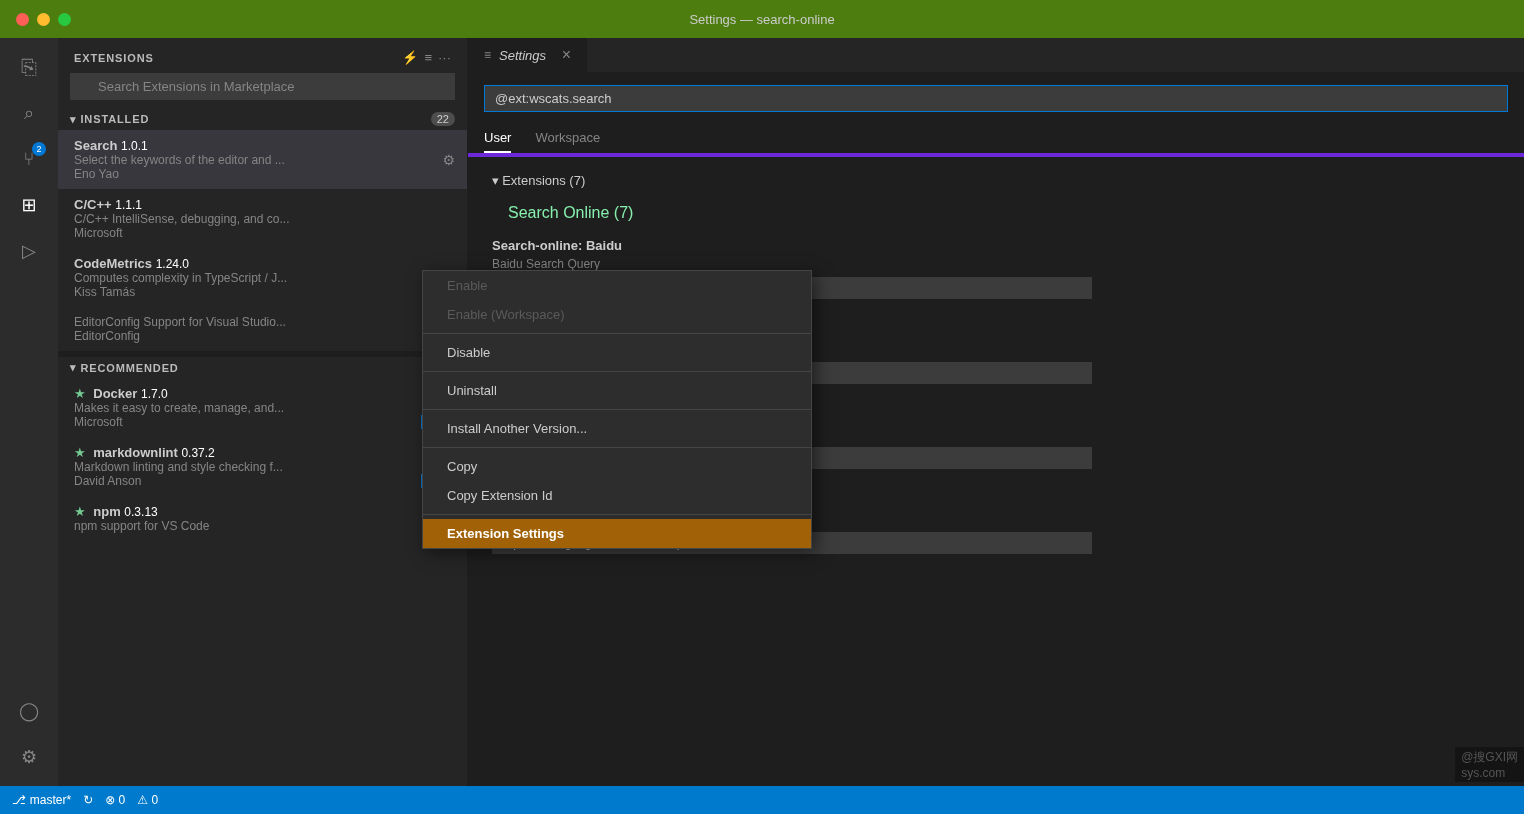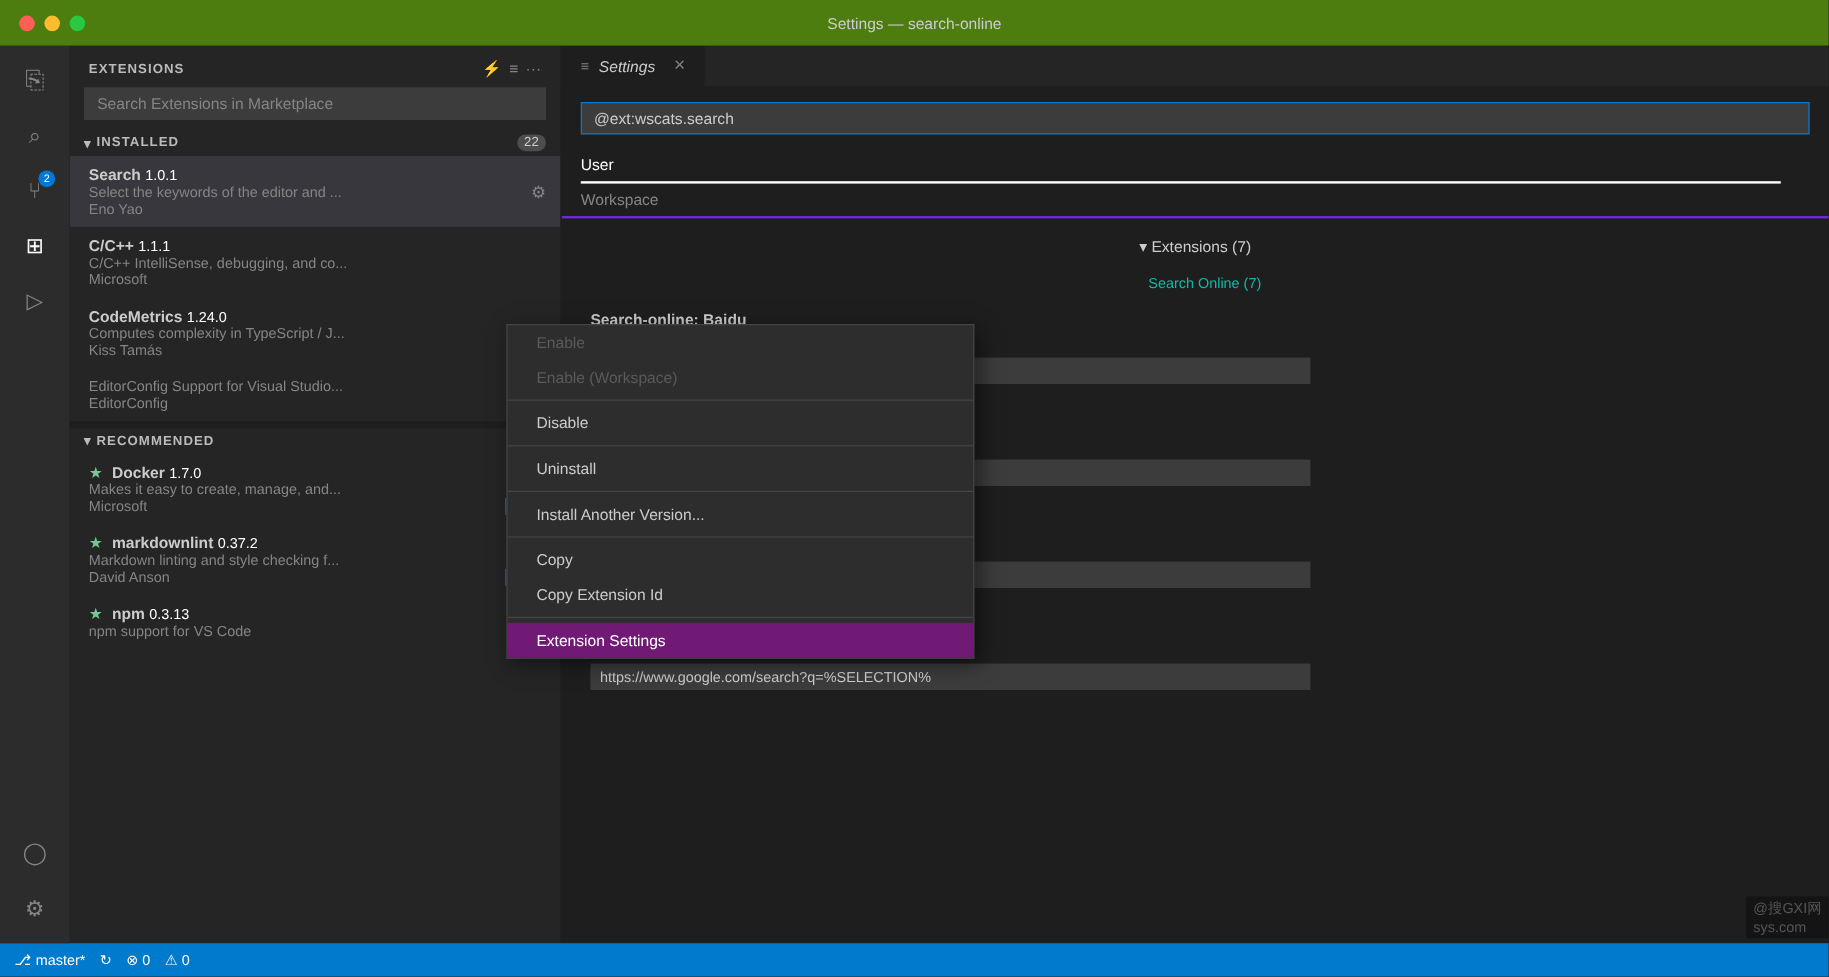--- a/index.html
+++ b/index.html
@@ -118,21 +118,21 @@
     .sidebar-actions {
       display: flex;
       gap: 6px;
       color: #858585;
     }
     .sidebar-search {
       margin: 0 12px 8px;
       background: #3c3c3c;
       border: 1px solid #3c3c3c;
       color: #cccccc;
-      padding: 5px 10px;
+      padding: 5px 27px;
       font-size: 13px;
       width: calc(100% - 24px);
       outline: none;
     }
     .sidebar-search::placeholder { color: #858585; }
 
     .section-header {
       padding: 4px 12px;
       display: flex;
       align-items: center;
@@ -264,23 +264,22 @@
       background: #3c3c3c;
       border: 1px solid #0078d4;
       color: #cccccc;
       padding: 5px 10px;
       font-size: 13px;
       outline: none;
     }
 
     .settings-tabs {
       display: flex;
-      border-bottom: 2px solid #6d28d9;
+      border-bottom: 4px solid #6d28d9;
       padding: 0 16px;
-      flex-direction: column;
     }
     .settings-tab {
       padding: 6px 0;
       margin-right: 24px;
       font-size: 13px;
       cursor: pointer;
       color: #cccccc;
     }
     .settings-tab.active {
       border-bottom: 2px solid #ffffff;
@@ -293,21 +292,20 @@
     .settings-content {
       flex: 1;
       padding: 16px 24px;
       overflow-y: auto;
     }
 
     .settings-section-header {
       font-size: 13px;
       color: #cccccc;
       margin-bottom: 16px;
-      text-align: center;
     }
 
     .setting-group {
       margin-bottom: 24px;
     }
     .setting-group-title {
       font-size: 13px;
       font-weight: 600;
       color: #cccccc;
       margin-bottom: 4px;
@@ -342,22 +340,23 @@
       box-shadow: 4px 4px 16px rgba(0,0,0,0.5);
     }
     .menu-item {
       padding: 7px 24px;
       font-size: 13px;
       color: #cccccc;
       cursor: pointer;
     }
     .menu-item.disabled { color: #5a5a5a; cursor: default; }
     .menu-item.active-highlight {
-      background: #701a75;
+      background: #a16207;
       color: #ffffff;
+      font-weight: bold;
     }
     .menu-separator {
       height: 1px;
       background: #454545;
       margin: 4px 0;
     }
 
     
     .status-bar {
       position: absolute;
@@ -522,21 +521,21 @@
   <div class="settings-area">
     <div class="settings-search-bar">
       <input class="settings-search-input" type="text" value="@ext:wscats.search" style="">
     </div>
     <div class="settings-tabs">
       <div class="settings-tab active">User</div>
       <div class="settings-tab inactive">Workspace</div>
     </div>
     <div class="settings-content">
       <div class="settings-section-header">▾ Extensions (7)</div>
-      <div class="settings-section-header" style="padding-left:16px; color:#14b8a6; font-size:12px;">Search Online (7)</div>
+      <div class="settings-section-header" style="padding-left:16px; color:#86efac; font-size:16px;">Search Online (7)</div>
 
       <div class="setting-group">
         <div class="setting-group-title">Search-online: <span style="font-weight:700;text-align:center;">Baidu</span></div>
         <div class="setting-desc">Baidu Search Query</div>
         <input class="setting-input" type="text" value="https://www.baidu.com/s?wd=%SELECTION%" style="">
       </div>
 
       <div class="setting-group">
         <div class="setting-group-title">Search-online: <span style="font-weight:700;">Bing</span></div>
         <div class="setting-desc">Bing Search Query</div>

